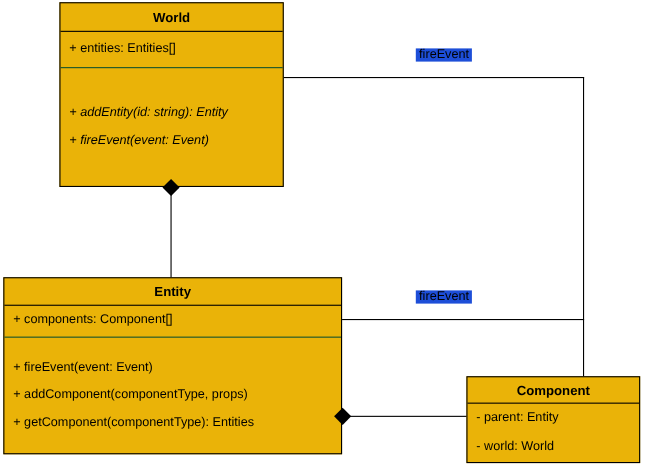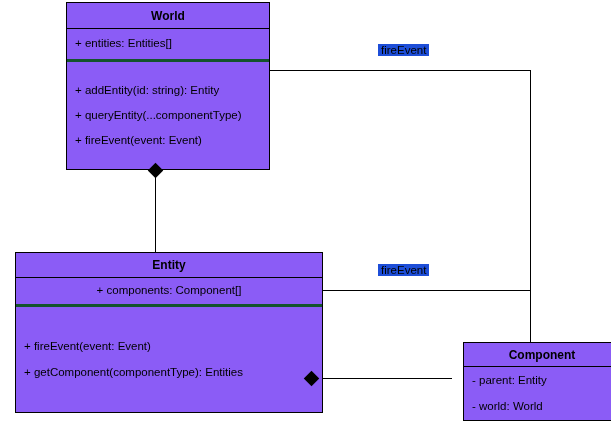--- a/index.html
+++ b/index.html
@@ -13,70 +13,69 @@
     height: 427px;
     background: #ffffff;
     font-family: "Liberation Sans", sans-serif;
     overflow: hidden;
   }
 
   
   .uml-class {
     position: absolute;
     box-sizing: border-box;
-    background: #8b5cf6;
+    background: #eab308;
     border: 1px solid #000000;
     z-index: 3;
-    margin-left: 12px;
   }
   .uml-title {
     box-sizing: border-box;
     text-align: center;
     font-weight: bold;
     font-size: 12px;
     color: #000000;
     border-bottom: 1px solid #000000;
     display: flex;
     align-items: center;
     justify-content: center;
   }
   .uml-compartment {
     box-sizing: border-box;
     display: flex;
     flex-direction: column;
     justify-content: center;
   }
   .uml-compartment.divided {
-    border-bottom: 3px solid #14532d;
+    border-bottom: 1px solid #14532d;
   }
   .uml-member {
     font-size: 11.5px;
     color: #000000;
     padding: 0 8px;
     line-height: 1.15;
     white-space: nowrap;
   }
   .uml-compartment.spaced .uml-member + .uml-member {
     margin-top: 12px;
   }
 
   
   #class-world { left: 54px; top: 2px; width: 204px; height: 168px; }
   #class-world .uml-title { height: 26px; }
   #class-world .attrs { height: 33px; }
-  #class-world .ops { height: 107px; }
+  #class-world .ops { height: 107px; font-style: italic; }
 
   
   #class-entity { left: 3px; top: 252px; width: 308px; height: 161px; }
   #class-entity .uml-title { height: 25px; }
-  #class-entity .attrs { height: 29px; align-items: center; }
+  #class-entity .attrs { height: 29px; }
   #class-entity .ops { height: 105px; }
 
   
-  #class-component { left: 451px; top: 342px; width: 158px; height: 79px; }
+  #class-component { left: 424px; top: 342px; width: 158px; height: 79px; }
   #class-component .uml-title { height: 24px; }
   #class-component .attrs { height: 53px; }
 
   
   .edge-line {
     position: absolute;
     background: #000000;
     z-index: 1;
   }
   .edge-h { height: 1px; }
@@ -140,32 +139,32 @@
   <div class="edge-label" id="label-fireevent-world">fireEvent</div>
   <div class="edge-label" id="label-fireevent-entity">fireEvent</div>
 
   <div class="uml-class" id="class-world">
     <div class="uml-title">World</div>
     <div class="uml-compartment attrs divided">
       <div class="uml-member">+ entities: Entities[]</div>
     </div>
     <div class="uml-compartment ops spaced">
       <div class="uml-member">+ addEntity(id: string): Entity</div>
-      <div class="uml-member">+ queryEntity(...componentType)</div>
       <div class="uml-member">+ fireEvent(event: Event)</div>
     </div>
   </div>
 
   <div class="uml-class" id="class-entity">
     <div class="uml-title">Entity</div>
     <div class="uml-compartment attrs divided">
       <div class="uml-member">+ components: Component[]</div>
     </div>
     <div class="uml-compartment ops spaced">
       <div class="uml-member">+ fireEvent(event: Event)</div>
+      <div class="uml-member">+ addComponent(componentType, props)</div>
       <div class="uml-member">+ getComponent(componentType): Entities</div>
     </div>
   </div>
 
   <div class="uml-class" id="class-component">
     <div class="uml-title">Component</div>
     <div class="uml-compartment attrs spaced">
       <div class="uml-member">- parent: Entity</div>
       <div class="uml-member">- world: World</div>
     </div>

